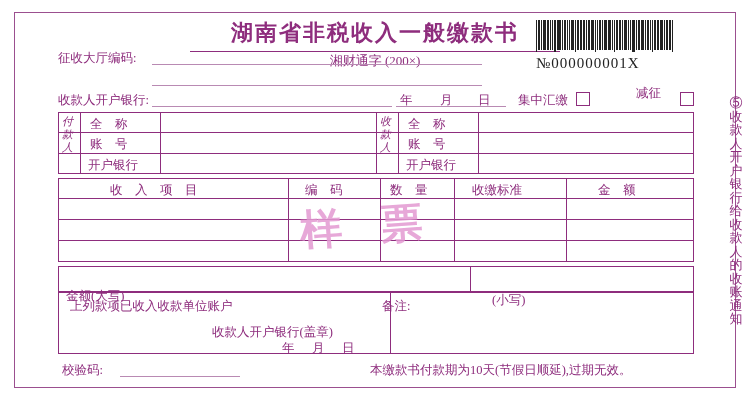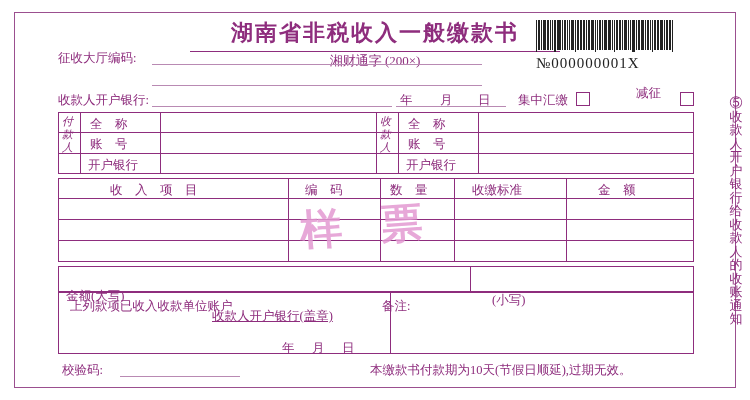--- a/index.html
+++ b/index.html
@@ -280,21 +280,21 @@
   <div class="stamp">样 票</div>
 
   <div class="tbl" style="left:58px; top:266px; width:636px; height:26px;"></div>
   <div class="vline" style="left:470px; top:266px; height:26px;"></div>
   <div class="cellt" style="left:66px; top:288px;">金额(大写)</div>
   <div class="cellt" style="left:492px; top:255px;margin-top:37px;">(小写)</div>
 
   <div class="tbl" style="left:58px; top:292px; width:636px; height:62px;"></div>
   <div class="vline" style="left:390px; top:292px; height:62px;"></div>
   <div class="cellt" style="left:70px; top:298px;">上列款项已收入收款单位账户</div>
-  <div class="cellt" style="left:212px; top:308px;text-decoration:underline;">收款人开户银行(盖章)</div>
+  <div class="cellt" style="left:212px; top:324px;">收款人开户银行(盖章)</div>
   <div class="cellt" style="left:282px; top:340px;">年</div>
   <div class="cellt" style="left:312px; top:340px;">月</div>
   <div class="cellt" style="left:342px; top:340px;">日</div>
   <div class="cellt" style="left:382px; top:298px;">备注:</div>
 
   <div class="footline" style="left:62px; top:362px;">校验码:</div>
   <div class="dotline" style="left:120px; top:376px; width:120px;"></div>
   <div class="footline" style="left:370px; top:362px;">本缴款书付款期为10天(节假日顺延),过期无效。</div>
 
   <div class="rightnote">⑤收款人开户银行给收款人的收账通知</div>

